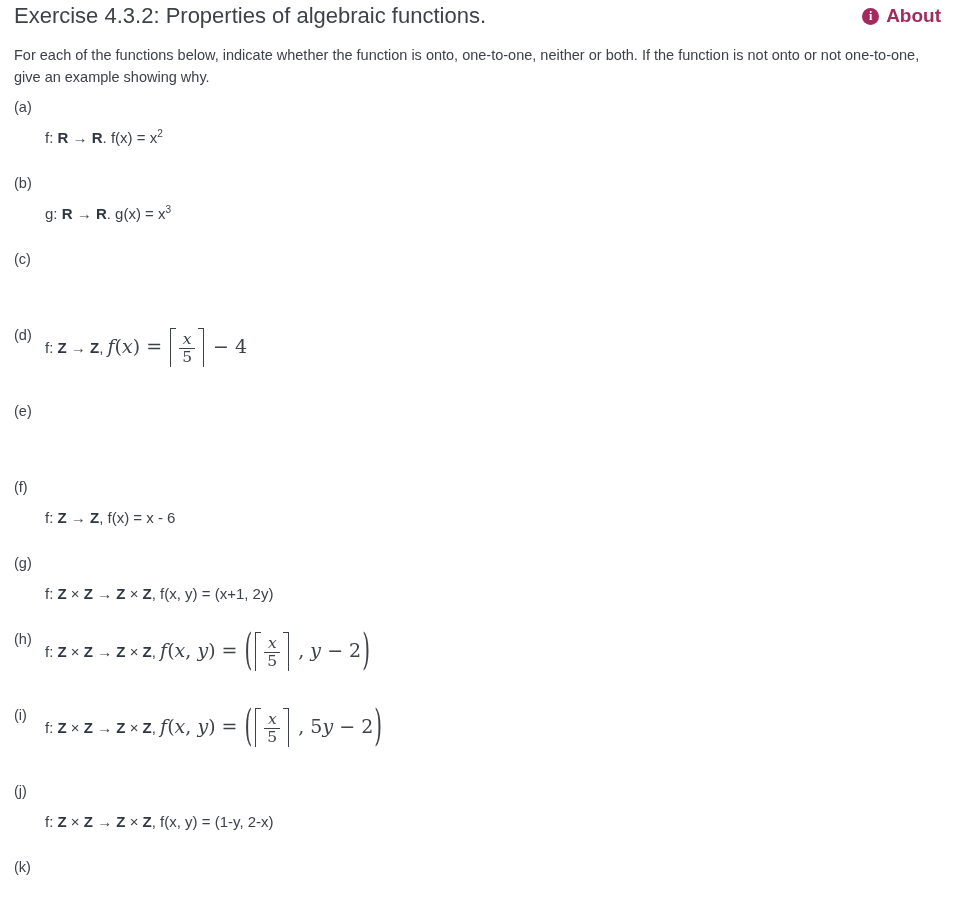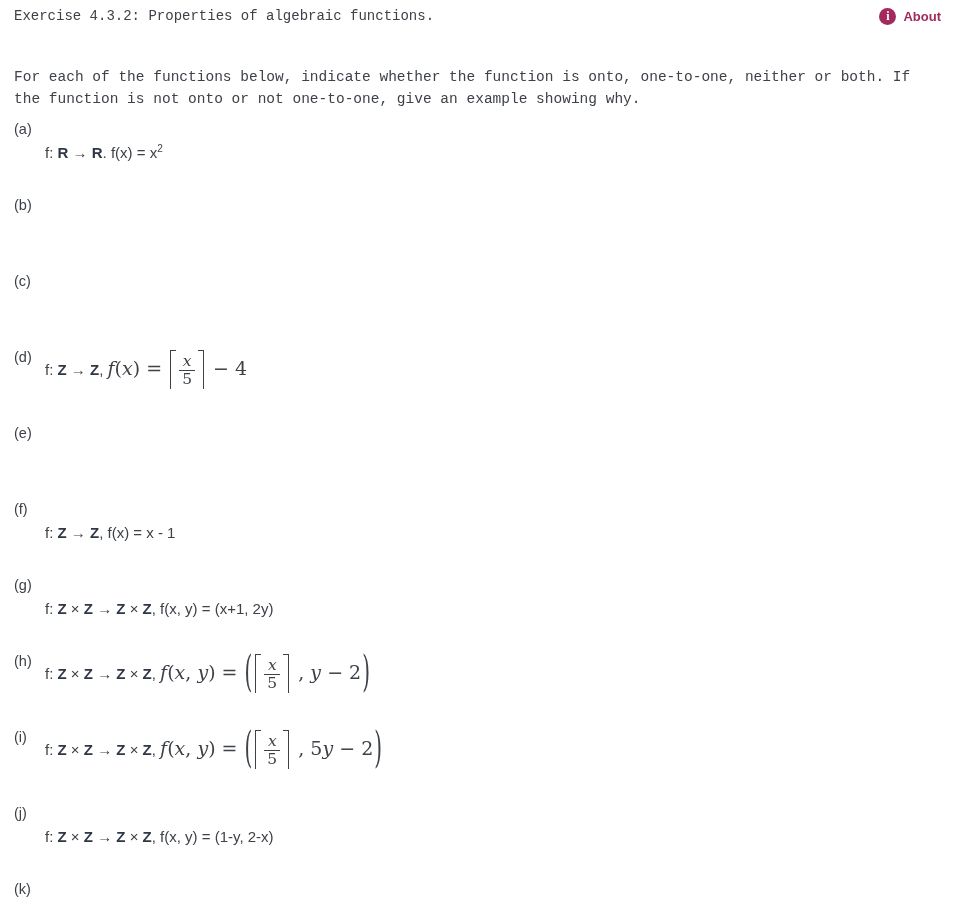--- a/index.html
+++ b/index.html
@@ -4,33 +4,33 @@
 <style>
   :root { --accent:#a32a5e; --text:#3d4148; }
   * { margin:0; padding:0; box-sizing:border-box; }
   html,body { background:#fff; }
   body {
     width:955px; height:906px; overflow:hidden; position:relative;
     font-family:"Liberation Sans", sans-serif; color:var(--text);
   }
   .page { padding:3px 14px 0 14px; }
   .header { display:flex; justify-content:space-between; align-items:center; height:26px; }
-  .title { font-size:14px; font-weight:400; color:var(--text);font-family:Liberation Mono, monospace; }
+  .title { font-size:22px; font-weight:400; color:var(--text); }
   .about-btn { display:flex; align-items:center; gap:7px; cursor:pointer; }
   .info-icon {
     width:17px; height:17px; border-radius:50%; background:var(--accent);
     color:#fff; font-family:"Liberation Serif", serif; font-weight:700; font-size:12px;
     display:flex; align-items:center; justify-content:center; line-height:1;
   }
-  .about-label { color:var(--accent); font-weight:700; font-size:13px; }
-  .intro { margin-top:37px; font-size:14.5px; line-height:22px; max-width:932px;font-family:Liberation Mono, monospace; }
+  .about-label { color:var(--accent); font-weight:700; font-size:19px; }
+  .intro { margin-top:15px; font-size:14.5px; line-height:22px; max-width:932px; }
   .items { margin-top:11px; }
   .item { height:76px; }
   .item-label { font-size:14.5px; line-height:16px; }
-  .item-content { margin-left:31px; margin-top:6px; font-size:15px; line-height:19px; white-space:nowrap; }
+  .item-content { margin-left:31px; margin-top:13px; font-size:15px; line-height:19px; white-space:nowrap; }
   .item-content.math { margin-top:-13px; }
   .b { font-weight:700; color:#2e3744; }
   .sup { font-size:10px; position:relative; top:-6px; }
   .sup.b { font-weight:700; }
   .m { font-family:"DejaVu Serif","Liberation Serif",serif; font-size:19px; }
   .mi { font-family:"DejaVu Serif","Liberation Serif",serif; font-size:19px; font-style:italic; }
   
   .cf { display:inline-flex; align-items:stretch; vertical-align:middle; margin:0 3px 0 2px; position:relative; top:-2px; }
   .cf .ceil { width:6px; }
   .cf .ceil-l { border-left:1.6px solid currentColor; border-top:1.6px solid currentColor; }
@@ -61,41 +61,42 @@
     </div>
   </div>
   <div class="intro">For each of the functions below, indicate whether the function is onto, one-to-one, neither or both. If the function is not onto or not one-to-one, give an example showing why.</div>
   <div class="items" id="items">
       <div class="item">
         <div class="item-label">(a)</div>
         <div class="item-content"><span class="t">f: </span><span class="b">R</span><span class="t"> → </span><span class="b">R</span><span class="t">. f(x) = x</span><span class="sup">2</span></div>
       </div>
       <div class="item">
         <div class="item-label">(b)</div>
+        <div class="item-content"><span class="t">g: </span><span class="b">R</span><span class="t"> → </span><span class="b">R</span><span class="t">. g(x) = x</span><span class="sup">3</span></div>
       </div>
       <div class="item">
         <div class="item-label">(c)</div>
       </div>
       <div class="item">
         <div class="item-label">(d)</div>
         <div class="item-content math"><span class="t">f: </span><span class="b">Z</span><span class="t"> → </span><span class="b">Z</span><span class="t">, </span><span class="mi">f</span><span class="m">(</span><span class="mi">x</span><span class="m">) = </span><span class="cf">
             <span class="ceil ceil-l"></span>
             <span class="frac">
               <span class="num">x</span>
               <span class="den">5</span>
             </span>
             <span class="ceil ceil-r"></span>
           </span><span class="m"> − 4</span></div>
       </div>
       <div class="item">
         <div class="item-label">(e)</div>
       </div>
       <div class="item">
         <div class="item-label">(f)</div>
-        <div class="item-content"><span class="t">f: </span><span class="b">Z</span><span class="t"> → </span><span class="b">Z</span><span class="t">, f(x) = x - 1</span></div>
+        <div class="item-content"><span class="t">f: </span><span class="b">Z</span><span class="t"> → </span><span class="b">Z</span><span class="t">, f(x) = x - 6</span></div>
       </div>
       <div class="item">
         <div class="item-label">(g)</div>
         <div class="item-content"><span class="t">f: </span><span class="b">Z</span><span class="t"> × </span><span class="b">Z</span><span class="t"> → </span><span class="b">Z</span><span class="t"> × </span><span class="b">Z</span><span class="t">, f(x, y) = (x+1, 2y)</span></div>
       </div>
       <div class="item">
         <div class="item-label">(h)</div>
         <div class="item-content math"><span class="t">f: </span><span class="b">Z</span><span class="t"> × </span><span class="b">Z</span><span class="t"> → </span><span class="b">Z</span><span class="t"> × </span><span class="b">Z</span><span class="t">, </span><span class="mi">f</span><span class="m">(</span><span class="mi">x</span><span class="m">, </span><span class="mi">y</span><span class="m">) = </span><span class="bigp">(</span><span class="cf">
             <span class="ceil ceil-l"></span>
             <span class="frac">

